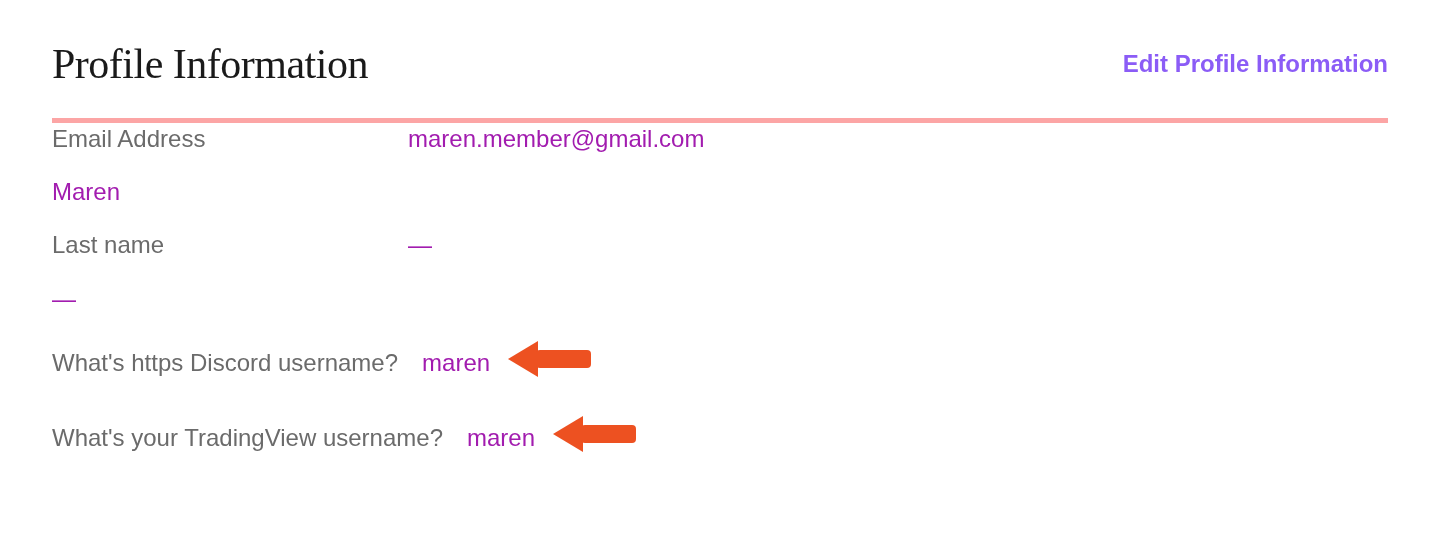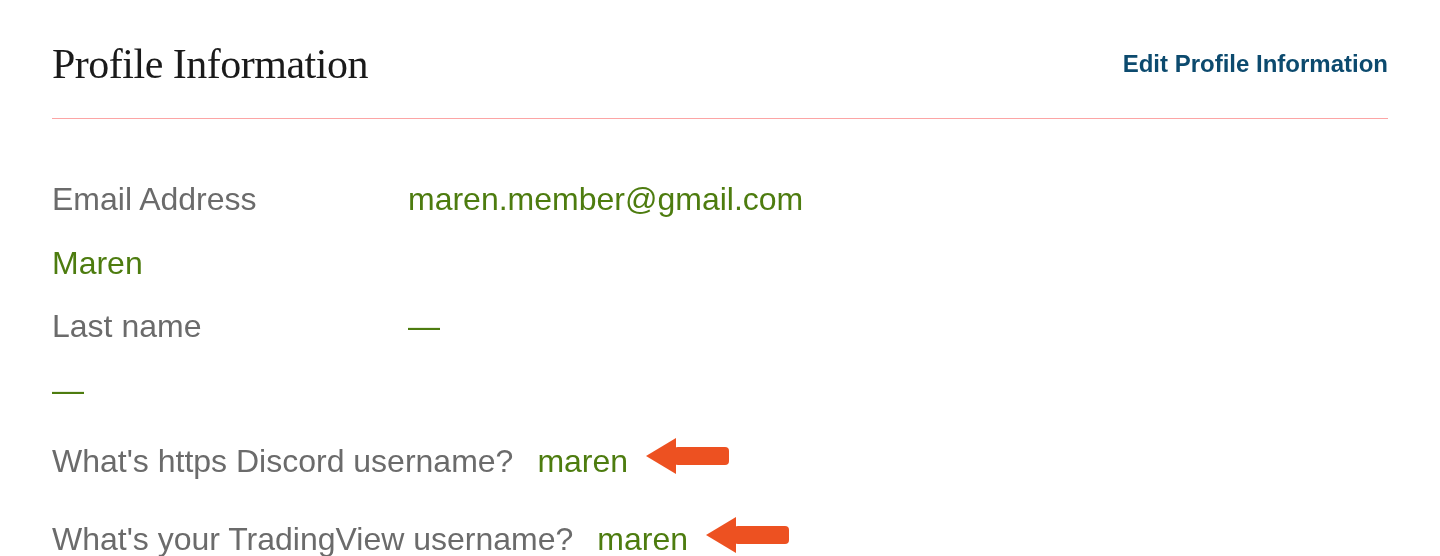--- a/index.html
+++ b/index.html
@@ -12,55 +12,54 @@
       background: #ffffff;
       width: 1440px;
       height: 556px;
       padding: 40px 52px;
     }
     .header {
       display: flex;
       justify-content: space-between;
       align-items: center;
       padding-bottom: 30px;
-      border-bottom: 1px solid #fca5a5;
-      margin-bottom: 60px;
+      border-bottom: 5px solid #fca5a5;
     }
     .title {
       font-family: Georgia, "Times New Roman", serif;
       font-size: 42px;
       font-weight: 400;
       color: #1a1a1a;
       letter-spacing: -0.5px;
     }
     .edit-link {
-      color: #0c4a6e;
+      color: #8b5cf6;
       font-size: 24px;
       font-weight: 600;
       text-decoration: none;
       cursor: pointer;
     }
     .fields {
       display: flex;
       flex-direction: column;
       gap: 22px;
     }
     .field-row {
       display: flex;
       align-items: center;
-      font-size: 32px;
+      font-size: 24px;
       line-height: 1.3;
     }
     .field-label {
       color: #6b6b6b;
       width: 356px;
       flex-shrink: 0;
     }
     .field-value {
-      color: #4d7c0f;
+      color: #a21caf;
     }
     .field-row.inline .field-label {
       width: auto;
       margin-right: 24px;
     }
     .arrow {
       margin-left: 18px;
       flex-shrink: 0;
     }
   </style>

